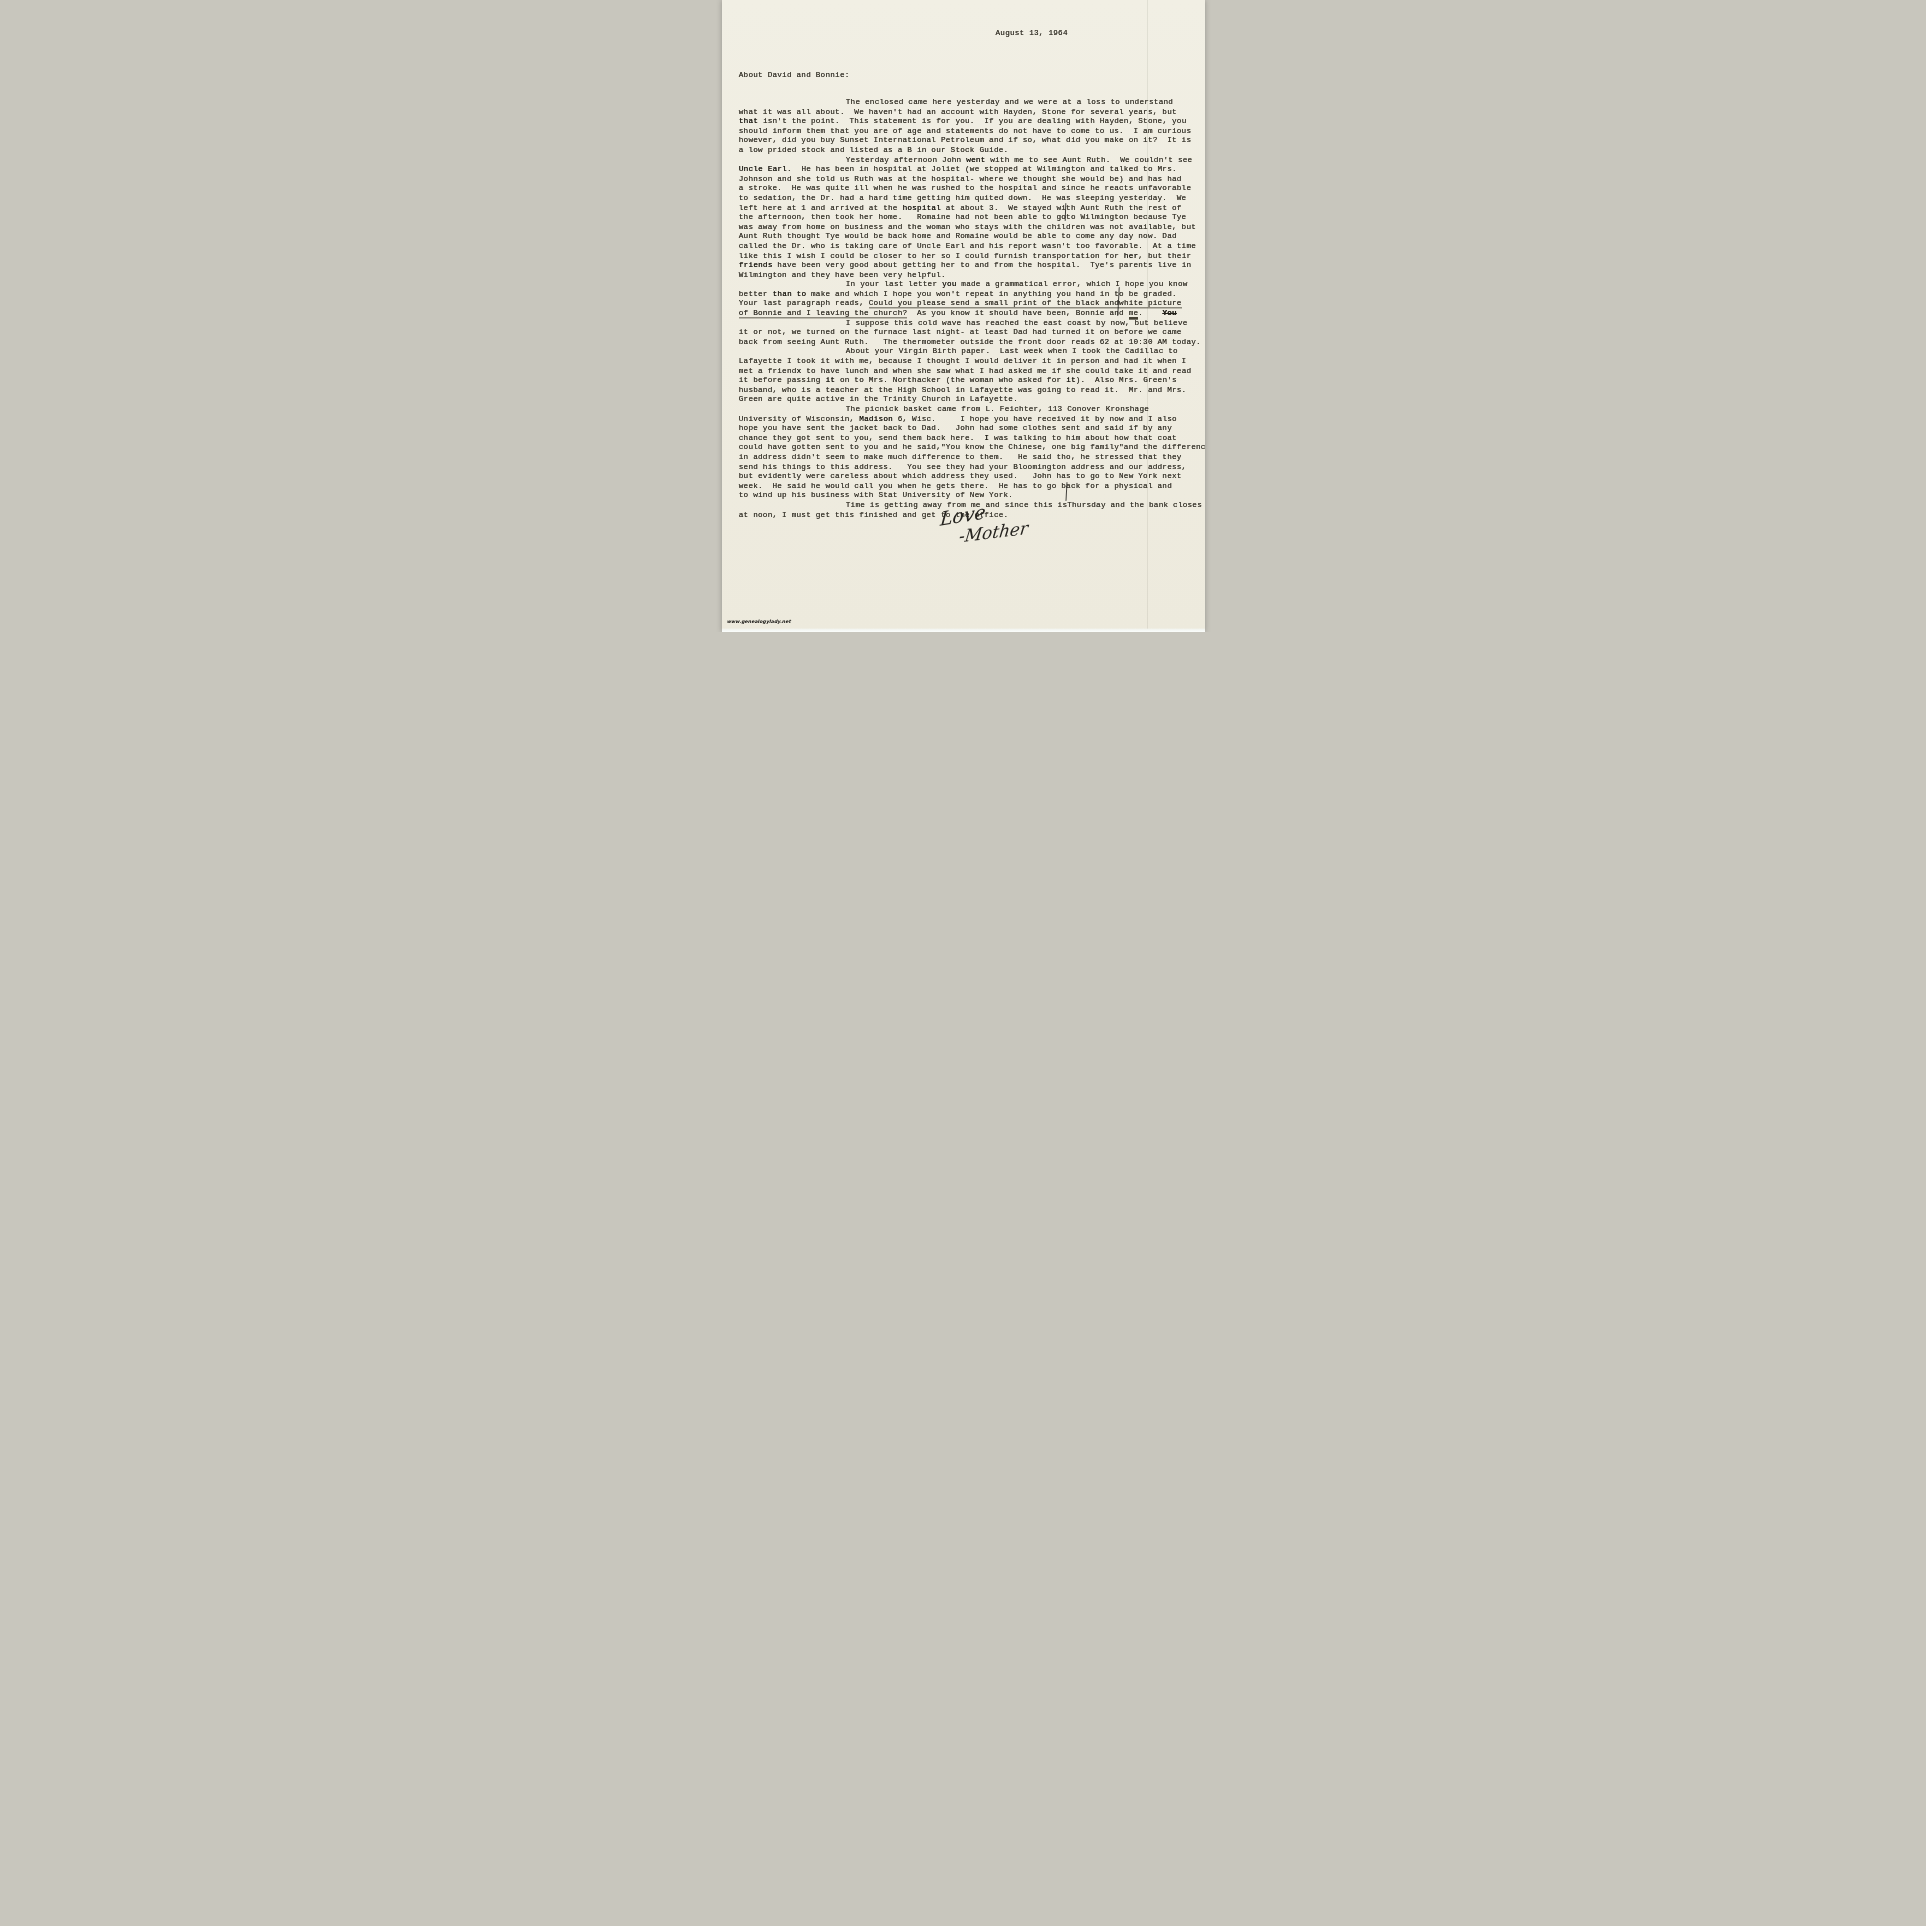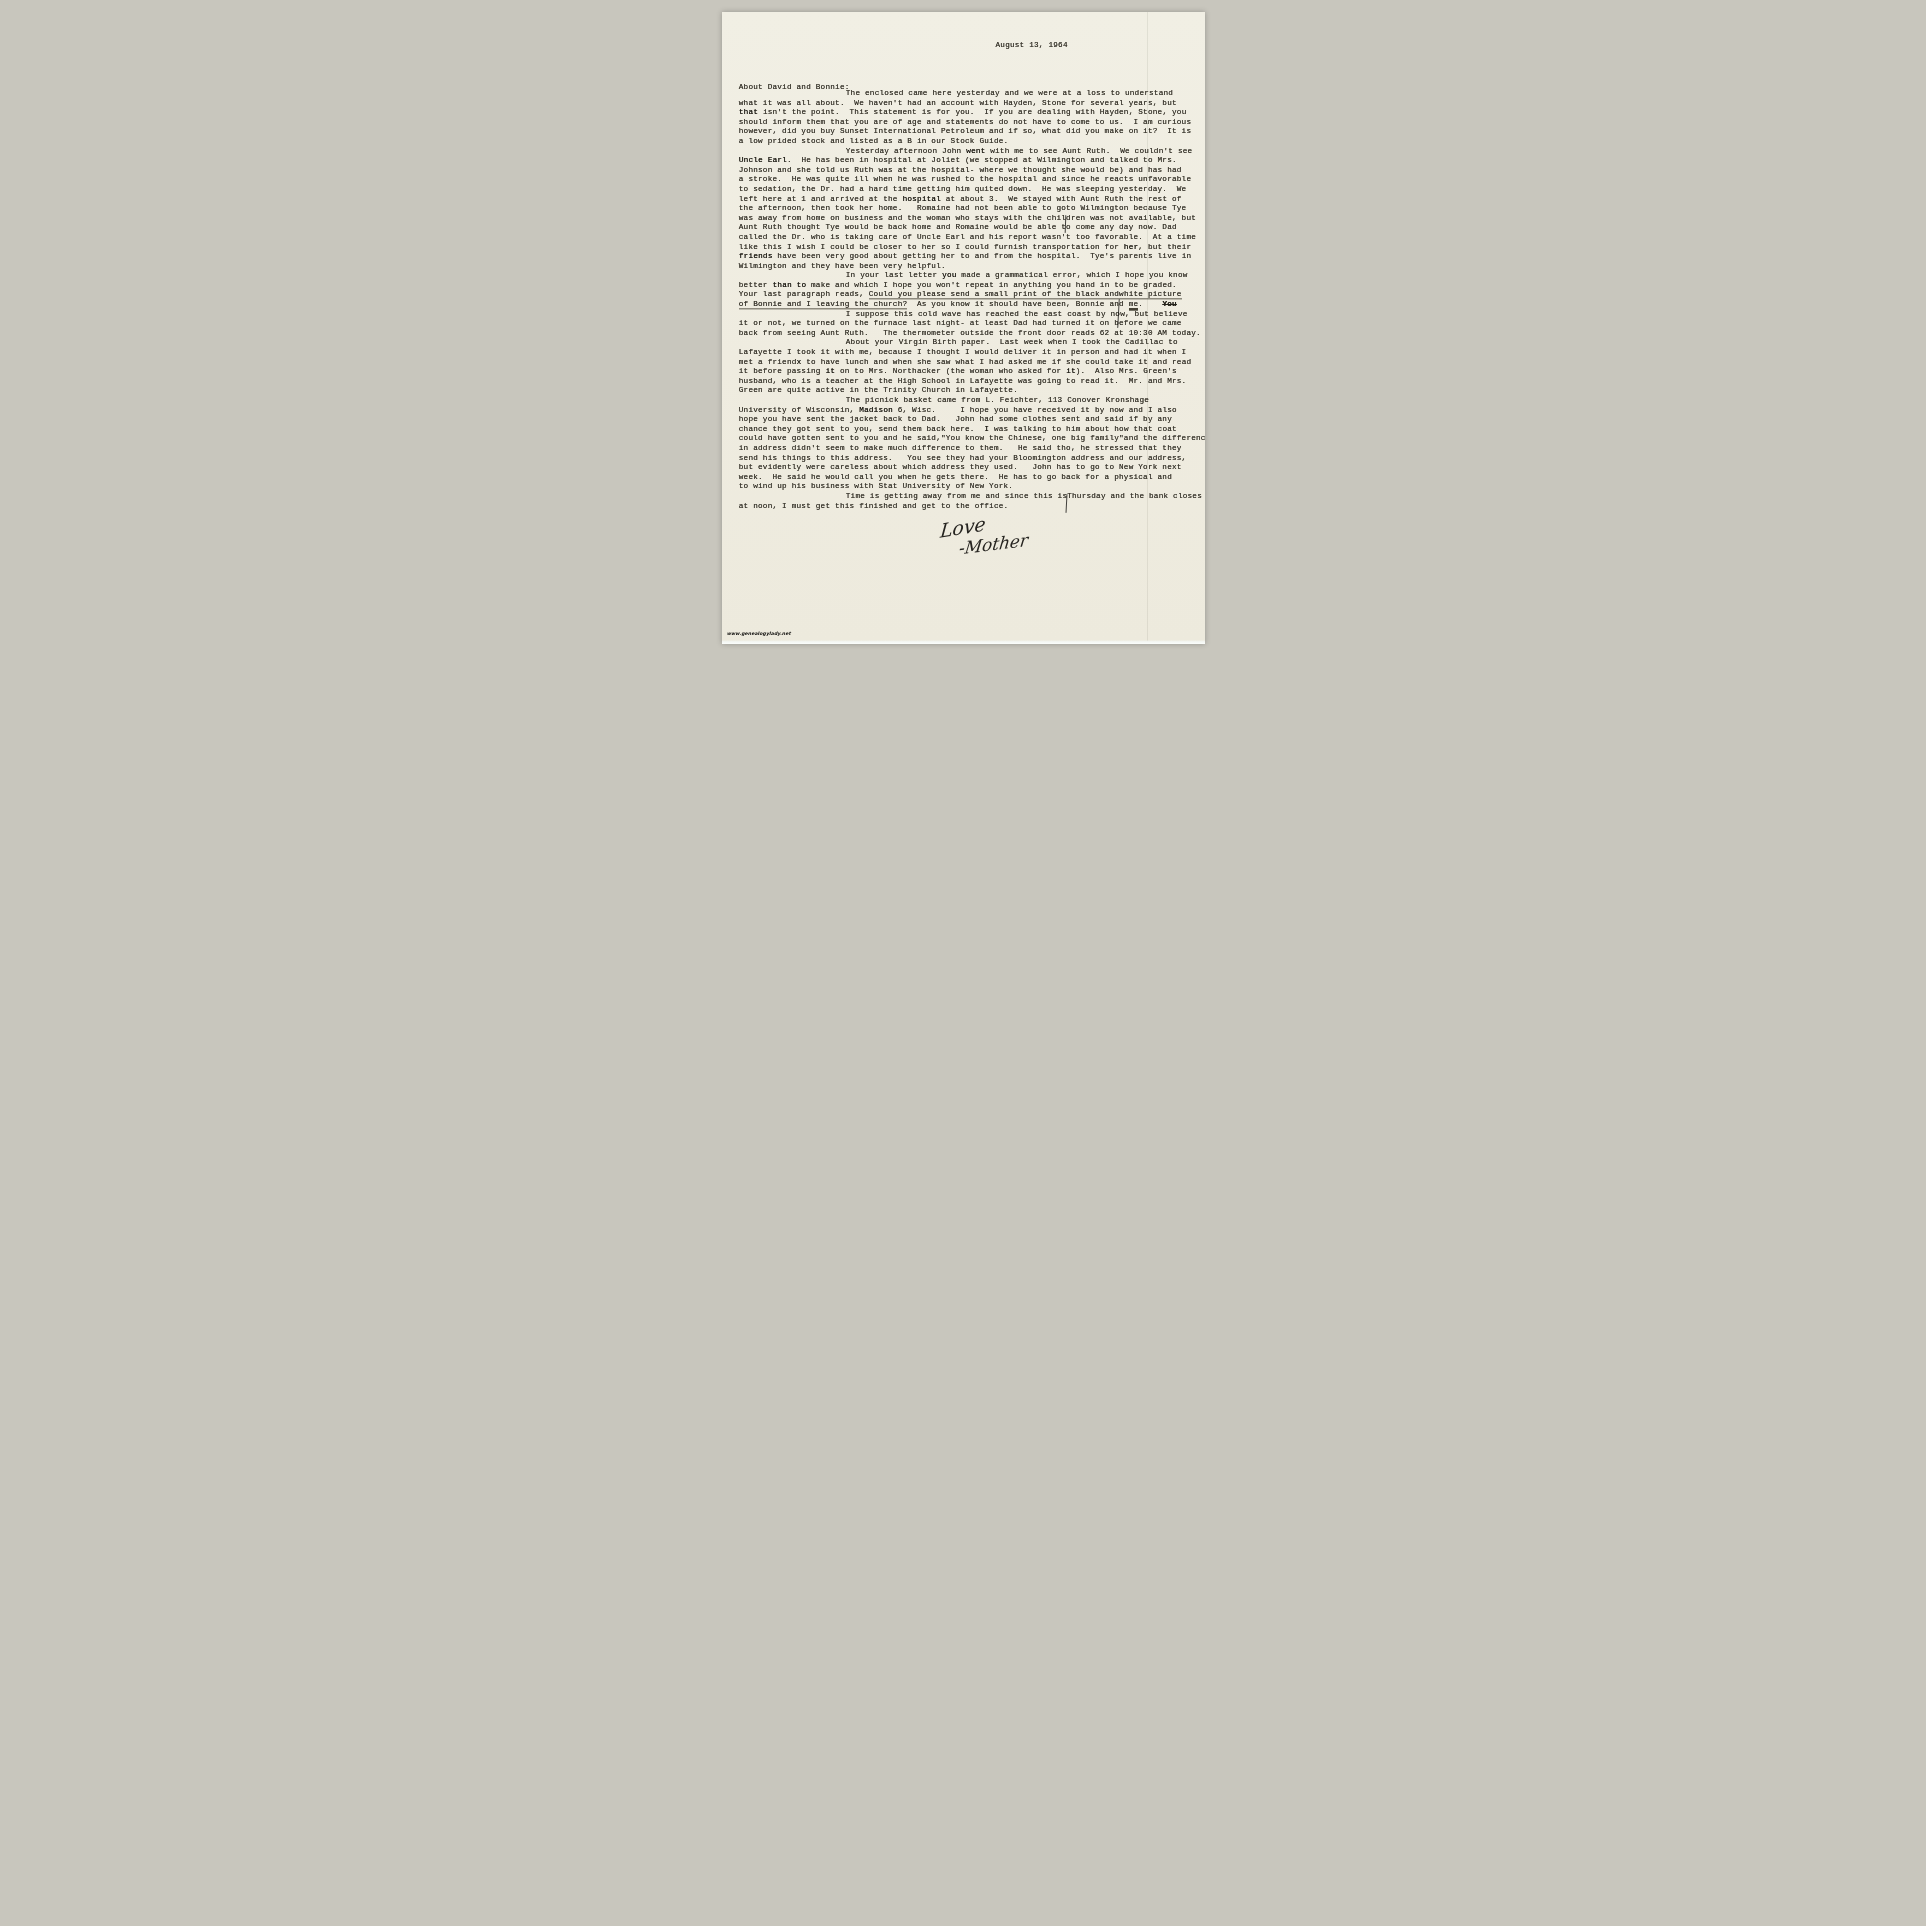--- a/index.html
+++ b/index.html
@@ -1,34 +1,34 @@
 <!DOCTYPE html>
 <html style="font-size:6.2px"><head>
 <meta charset="utf-8">
 <style>
   html,body{margin:0;padding:0;background:#c8c6bd;}
   .paper{
     position:relative;
     width:483px;height:632px;
-    margin:12px auto;
+    margin:0 auto;
     background:linear-gradient(180deg,#f1efe4 0%,#efece0 55%,#edeadd 100%);
     overflow:hidden;
     box-shadow:0 0 5.4px rgba(0,0,0,.25);
     font-family:"Liberation Mono","DejaVu Sans Mono",monospace;
     color:#3a372e;
   }
   .crease{position:absolute;top:0;bottom:0;left:425px;width:0.4px;background:rgba(110,105,88,.12);}
   .scan-edge{position:absolute;left:0;right:0;bottom:0;height:3.9px;background:linear-gradient(180deg,rgba(250,252,250,0) 0%,#f3f6f2 40%,#fbfdfb 100%);}
   .typed{
     font-size:7.7px;letter-spacing:0.2px;white-space:pre;
     text-shadow:0 0 0.2px rgba(55,52,42,.85);
   }
   .date{position:absolute;left:274px;top:28.5px;}
   .salutation{position:absolute;left:17.3px;top:71px;}
-  .letter-body{position:absolute;left:17.3px;top:77px;width:468px;}
+  .letter-body{position:absolute;left:17.3px;top:98px;width:468px;}
   .line{height:9.6px;line-height:9.6px;white-space:pre;}
   .line.indent{padding-left:107px;}
   .b{font-weight:normal;color:#1f1d16;text-shadow:0.2px 0 0 #1f1d16;}
   .u{box-shadow:0 1.5px 0 0 #45423593;border-bottom:0;color:#35322a;}
   .u2{box-shadow:0 1.2px 0 0 #454235, 0 2.7px 0 0 #454235;}
   .x{font-weight:bold;color:#23211a;text-decoration:line-through;text-decoration-thickness:1.2px;}
   .pen{position:absolute;width:0.8px;background:#1c1b18;opacity:.82;border-radius:0.8px;}
   .pen1{left:396px;top:287px;height:28.5px;transform:rotate(3deg);}
   .pen2{left:343px;top:203px;height:17.7px;transform:rotate(2deg);}
   .pen3{left:344px;top:482px;height:19px;transform:rotate(3deg);}

